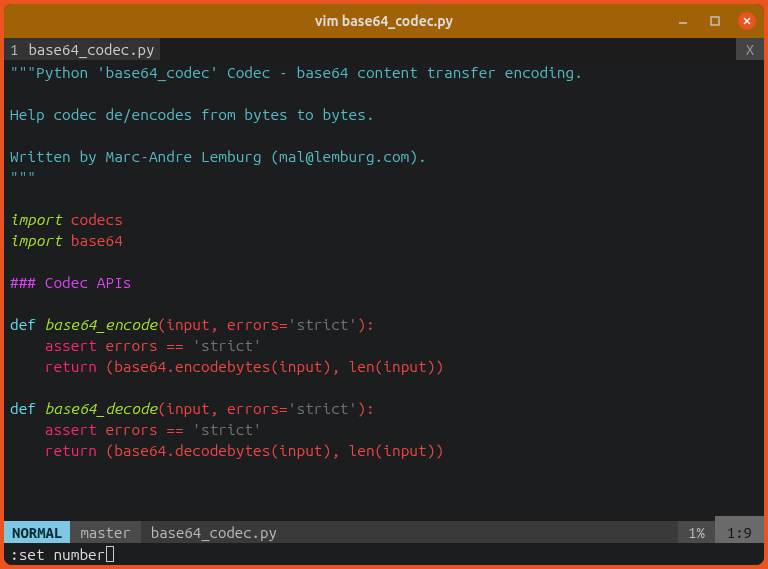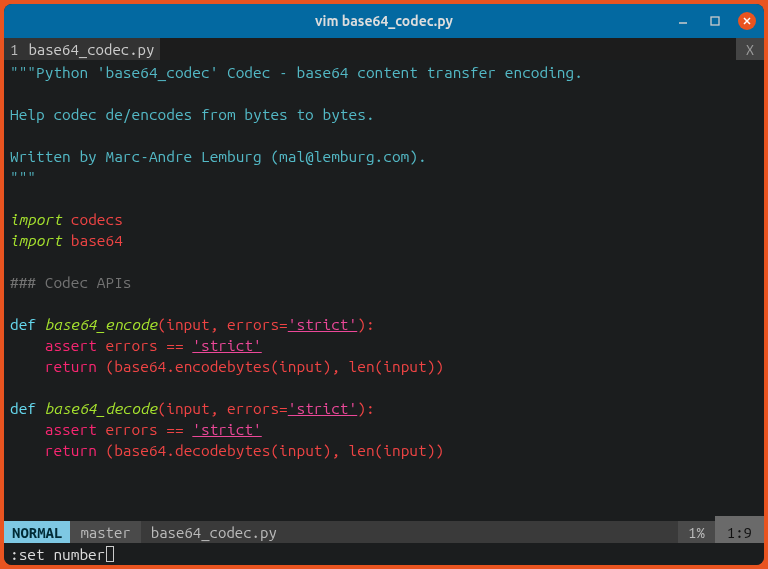--- a/index.html
+++ b/index.html
@@ -15,21 +15,21 @@
     position: absolute;
     top: 4px; left: 4px; right: 4px; bottom: 4px;
     background: #2c2c2c;
     border-radius: 8px;
     overflow: hidden;
     display: flex;
     flex-direction: column;
   }
   .titlebar {
     height: 34px;
-    background: #0369a1;
+    background: #a16207;
     display: flex;
     align-items: center;
     position: relative;
     color: #ddd;
     font-family: "Ubuntu", "DejaVu Sans", sans-serif;
     font-size: 14px;
     font-weight: bold;
   }
   .titlebar .title { position:absolute; left:0; right:0; text-align:center; }
   .win-controls { position:absolute; right:8px; display:flex; gap:14px; align-items:center; }
@@ -77,26 +77,26 @@
   .editor {
     flex:1;
     background:#1b1d1e;
     color:#ccc;
     font-size:15.5px;
     line-height:21px;
     padding: 2px 6px;
     white-space: pre;
     overflow:hidden;
   }
-  .tok-str { color:#ec4899;text-decoration:underline; }
+  .tok-str { color:#737373; }
   .tok-kw  { color:#a6e22e; font-style:italic; }
   .tok-kw2 { color:#f92672; }
   .tok-id  { color:#ef4444; }
   .tok-fn  { color:#66d9ef; }
-  .tok-cmt { color:#737373; }
+  .tok-cmt { color:#d946ef; }
   .tok-doc { color:#53b9c6; }
   .statusline {
     height:22px;
     background:#3a3a3a;
     display:flex;
     align-items:center;
     font-size:15px;
     color:#bbb;
   }
   .sl-mode { background:#7ec8e3; color:#002b36; padding:0 8px; font-weight:bold; height:100%; display:flex; align-items:center; }

